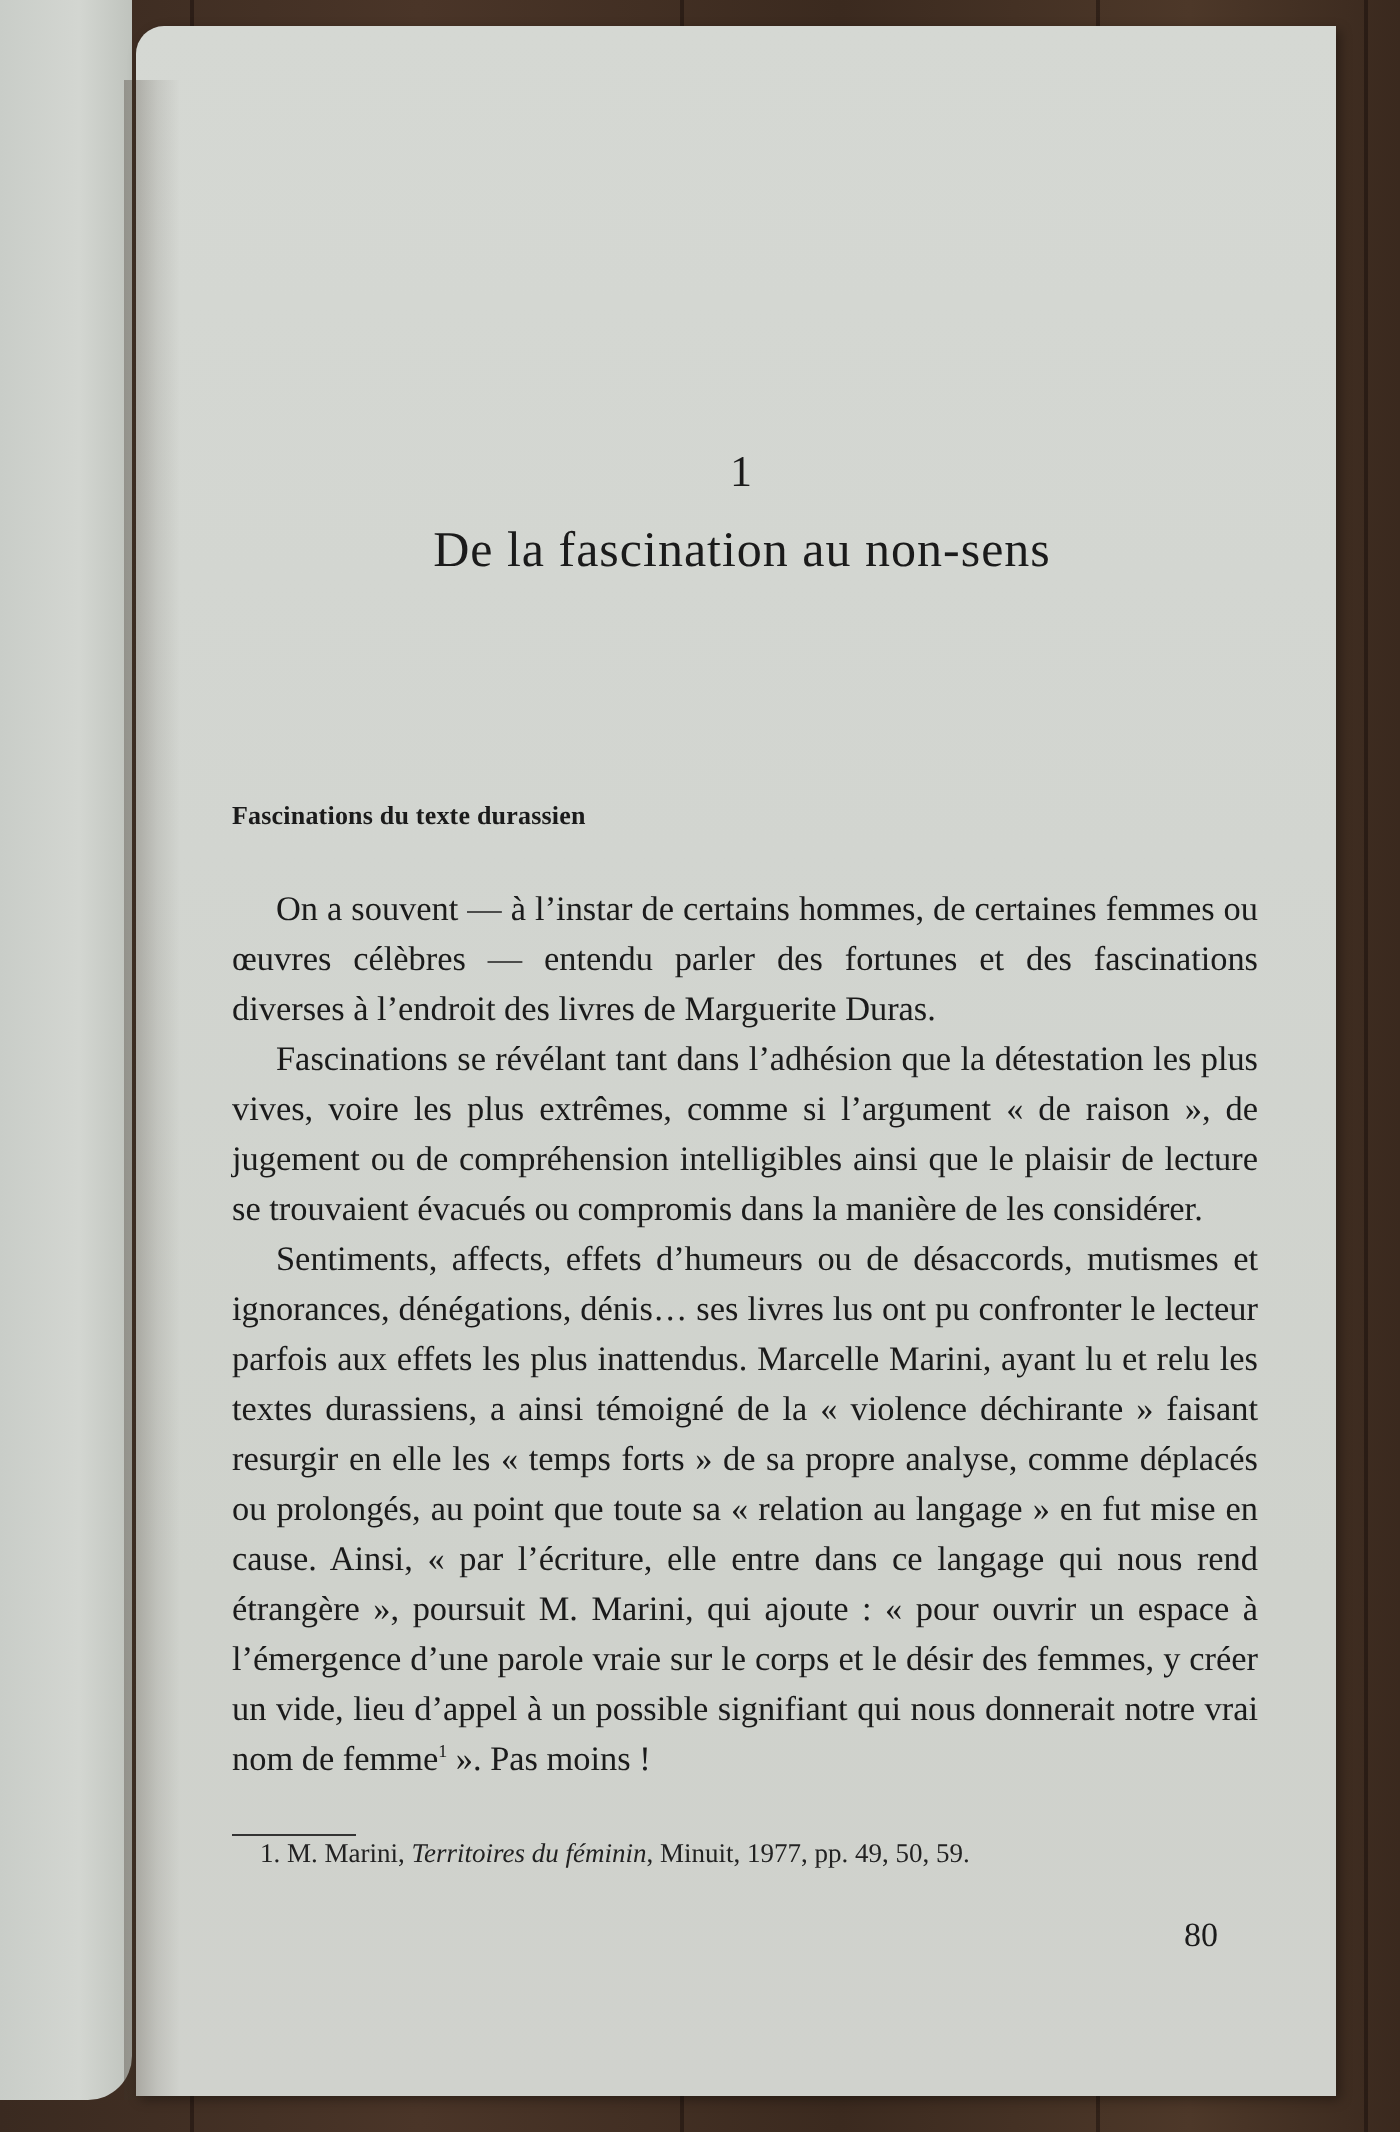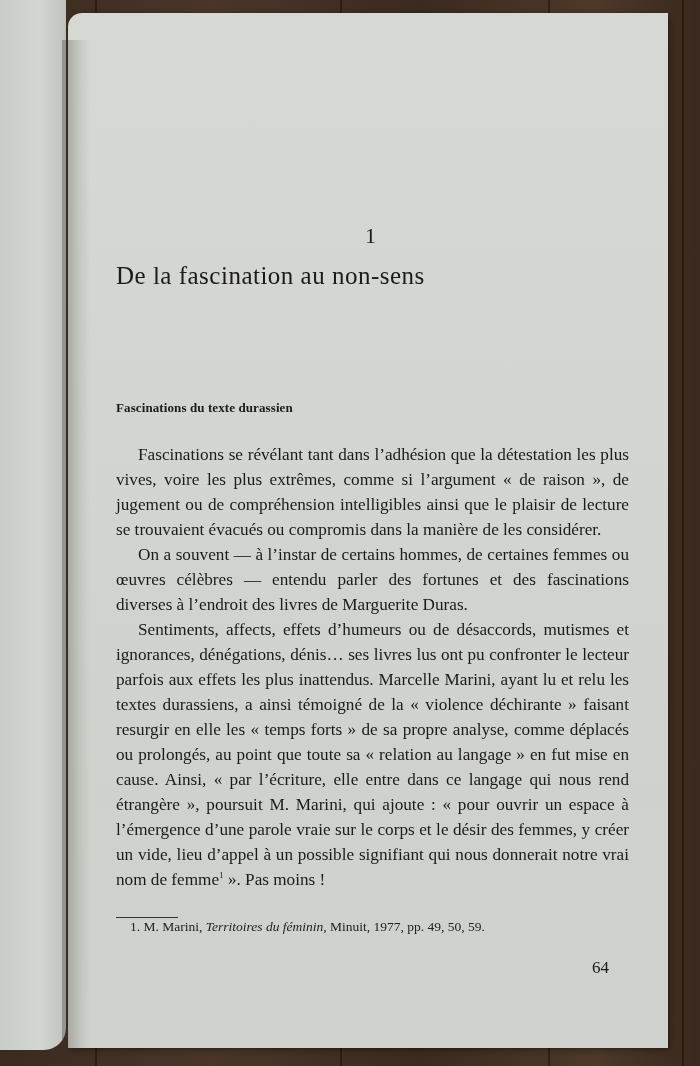--- a/index.html
+++ b/index.html
@@ -65,20 +65,21 @@
       width: 100%;
       text-align: center;
       font-size: 22px;
       letter-spacing: 1px;
     }
     .chapter-title {
       position: absolute;
       top: 249px;
       left: 0;
       width: 100%;
+      text-align: center;
       font-size: 25px;
       letter-spacing: 0.5px;
     }
     .section-title {
       position: absolute;
       top: 387px;
       left: 0;
       font-size: 13px;
       font-weight: bold;
       letter-spacing: 0.1px;
@@ -138,27 +139,27 @@
 <div class="left-page"></div>
 <div class="gutter-shadow"></div>
 
 <div class="right-page">
   <div class="content">
     <div class="chapter-number">1</div>
     <div class="chapter-title">De la fascination au non-sens</div>
     <div class="section-title">Fascinations du texte durassien</div>
 
     <div class="body-text">
+      <p>On a souvent — à l’instar de certains hommes, de certaines femmes ou œuvres célèbres — entendu parler des fortunes et des fascinations diverses à l’endroit des livres de Marguerite Duras.</p>
       <p>Fascinations se révélant tant dans l’adhésion que la détestation les plus vives, voire les plus extrêmes, comme si l’argument « de raison », de jugement ou de compréhension intelligibles ainsi que le plaisir de lecture se trouvaient évacués ou compromis dans la manière de les considérer.</p>
-      <p>On a souvent — à l’instar de certains hommes, de certaines femmes ou œuvres célèbres — entendu parler des fortunes et des fascinations diverses à l’endroit des livres de Marguerite Duras.</p>
       <p><span>Sentiments, affects, effets d’humeurs ou de désaccords, mutismes et ignorances, dénégations, dénis… ses livres lus ont pu confronter le lecteur parfois aux effets les plus inattendus. Marcelle Marini, ayant lu et relu les textes durassiens, a ainsi témoigné de la « violence déchirante » faisant resurgir en elle les « temps forts » de sa propre analyse, comme déplacés ou prolongés, au point que toute sa « relation au langage » en fut mise en cause. Ainsi, « par l’écriture, elle entre dans ce langage qui nous rend étrangère », poursuit M. Marini, qui ajoute : « pour ouvrir un espace à l’émergence d’une parole vraie sur le corps et le désir des femmes, y créer un vide, lieu d’appel à un possible signifiant qui nous donnerait notre vrai nom de femme</span><sup>1</sup><span> ». Pas moins !</span></p>
     </div>
 
     <div class="footnote-rule"></div>
     <div class="footnote">
       <span>1.</span>
       <span>M. Marini,</span>
       <span class="title">Territoires du féminin</span><span>, Minuit, 1977, pp. 49, 50, 59.</span>
     </div>
 
-    <div class="page-number">64</div>
+    <div class="page-number">80</div>
   </div>
 </div>
 
 </body></html>

